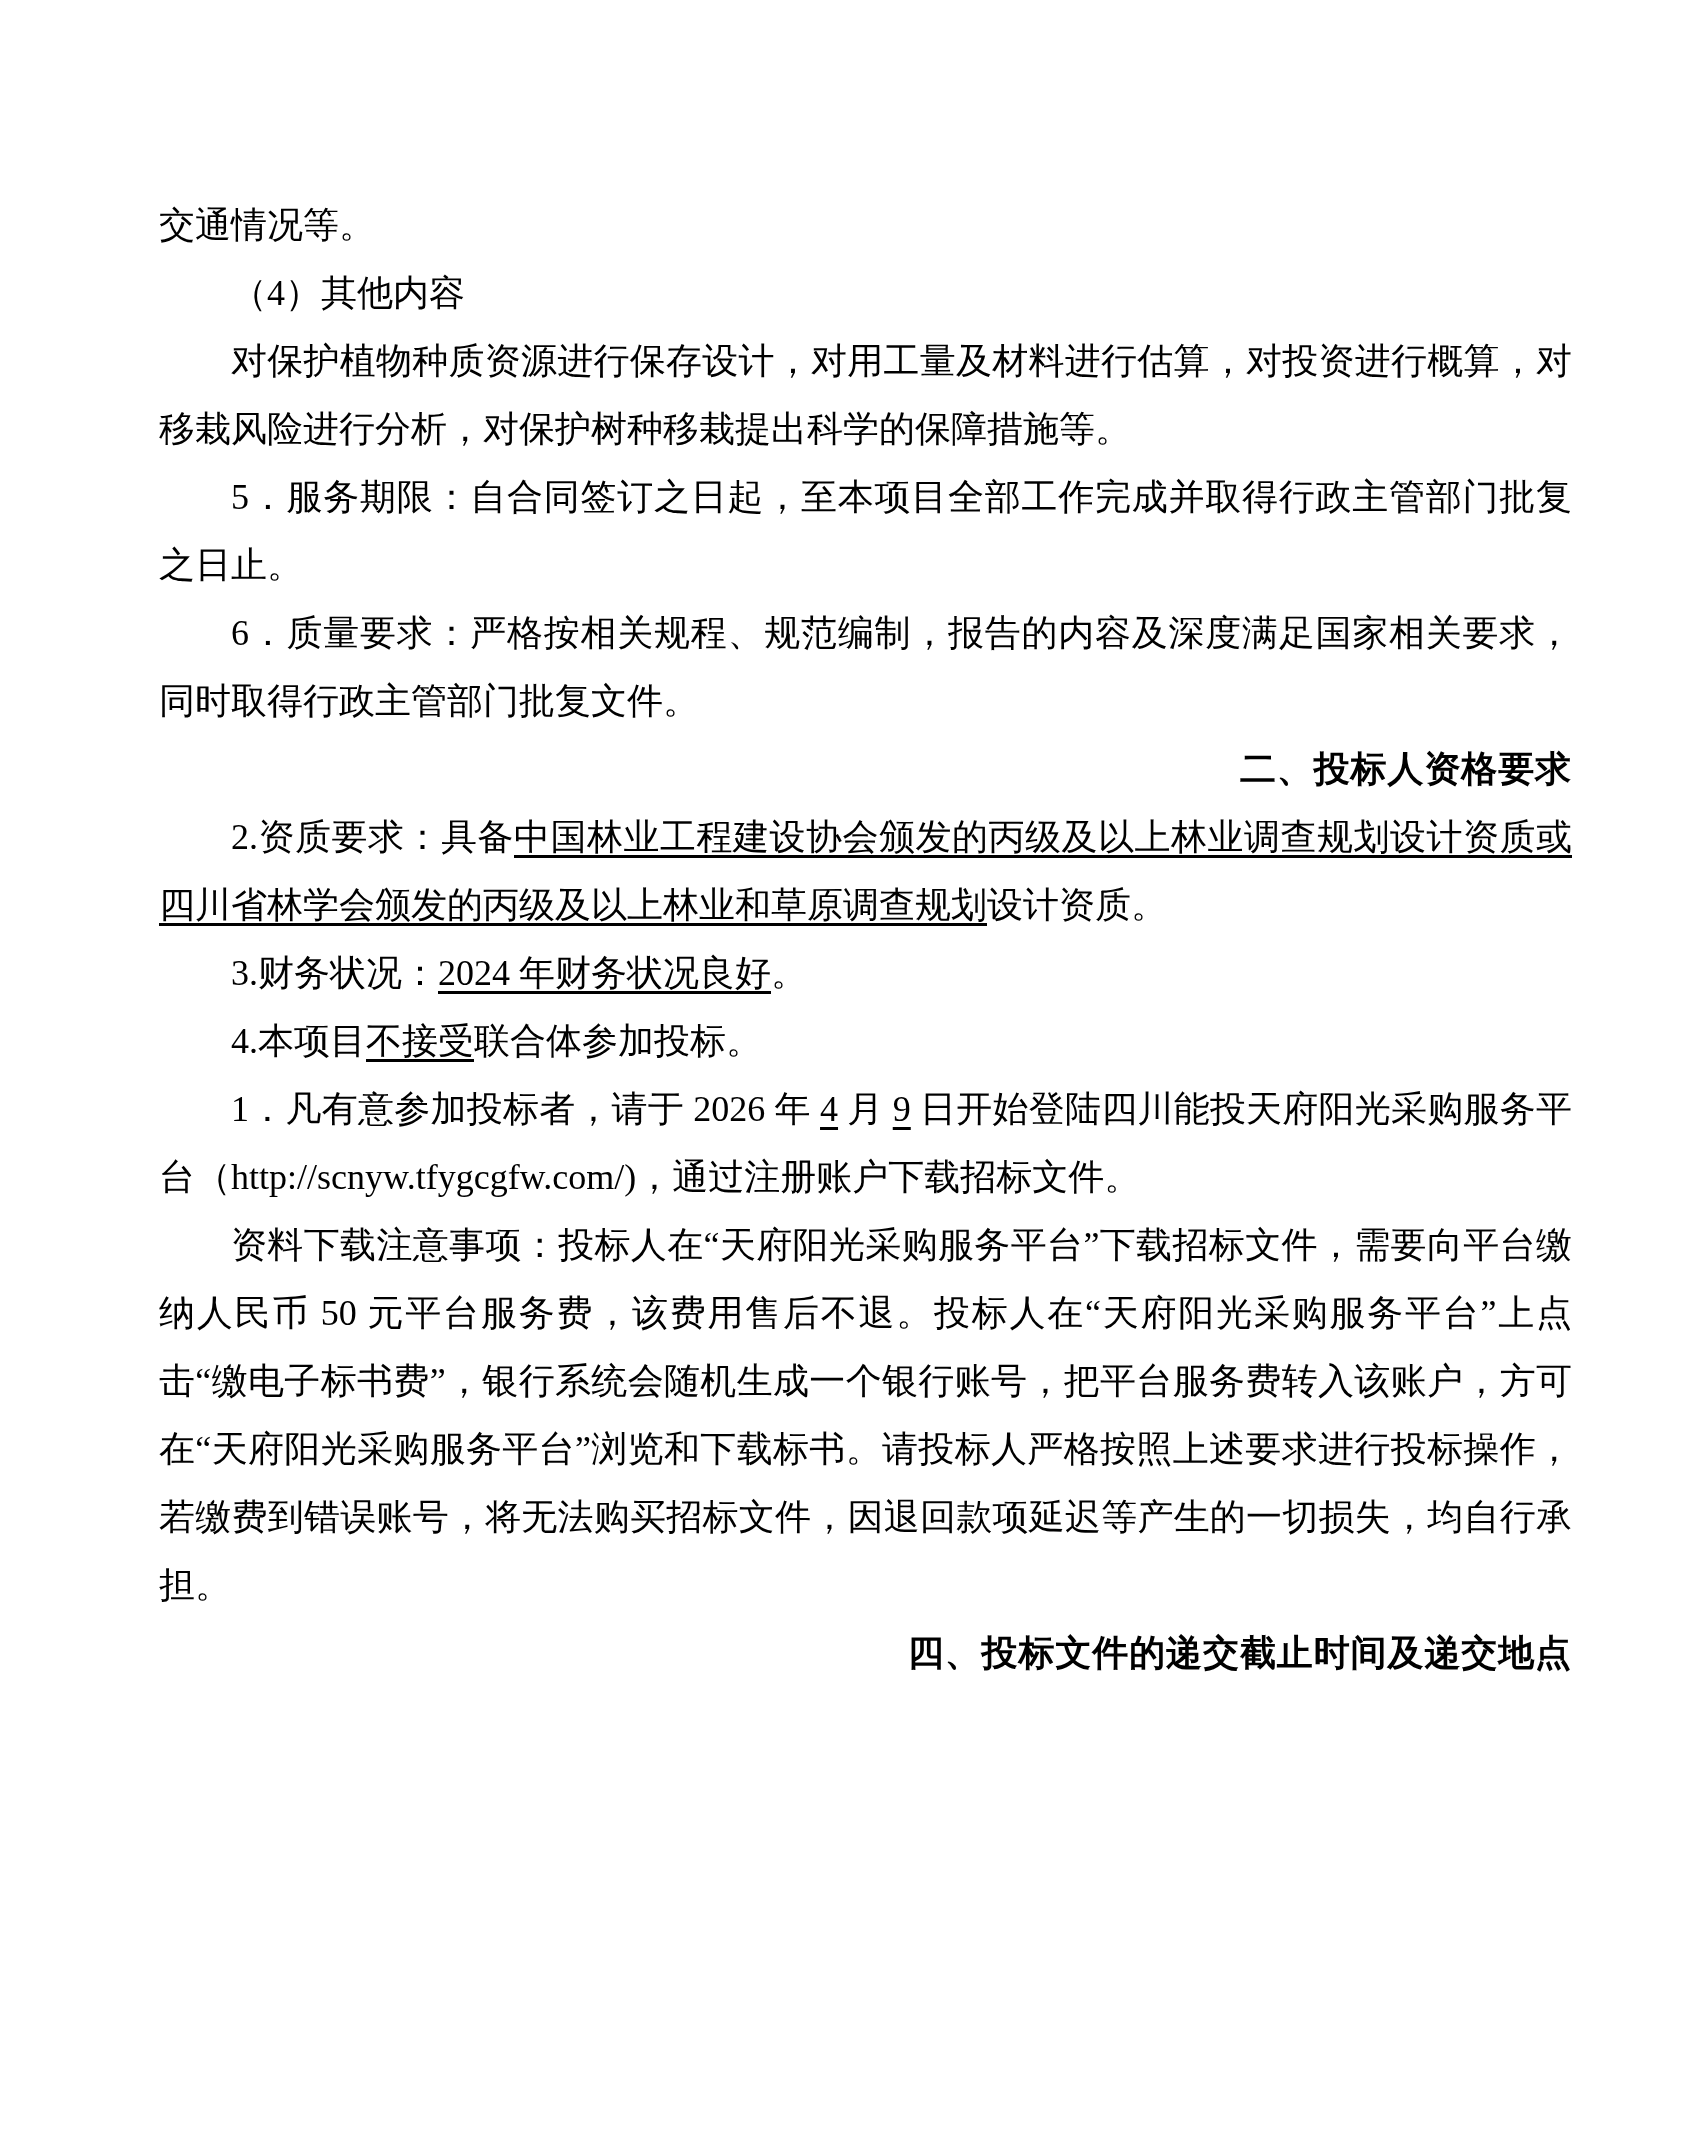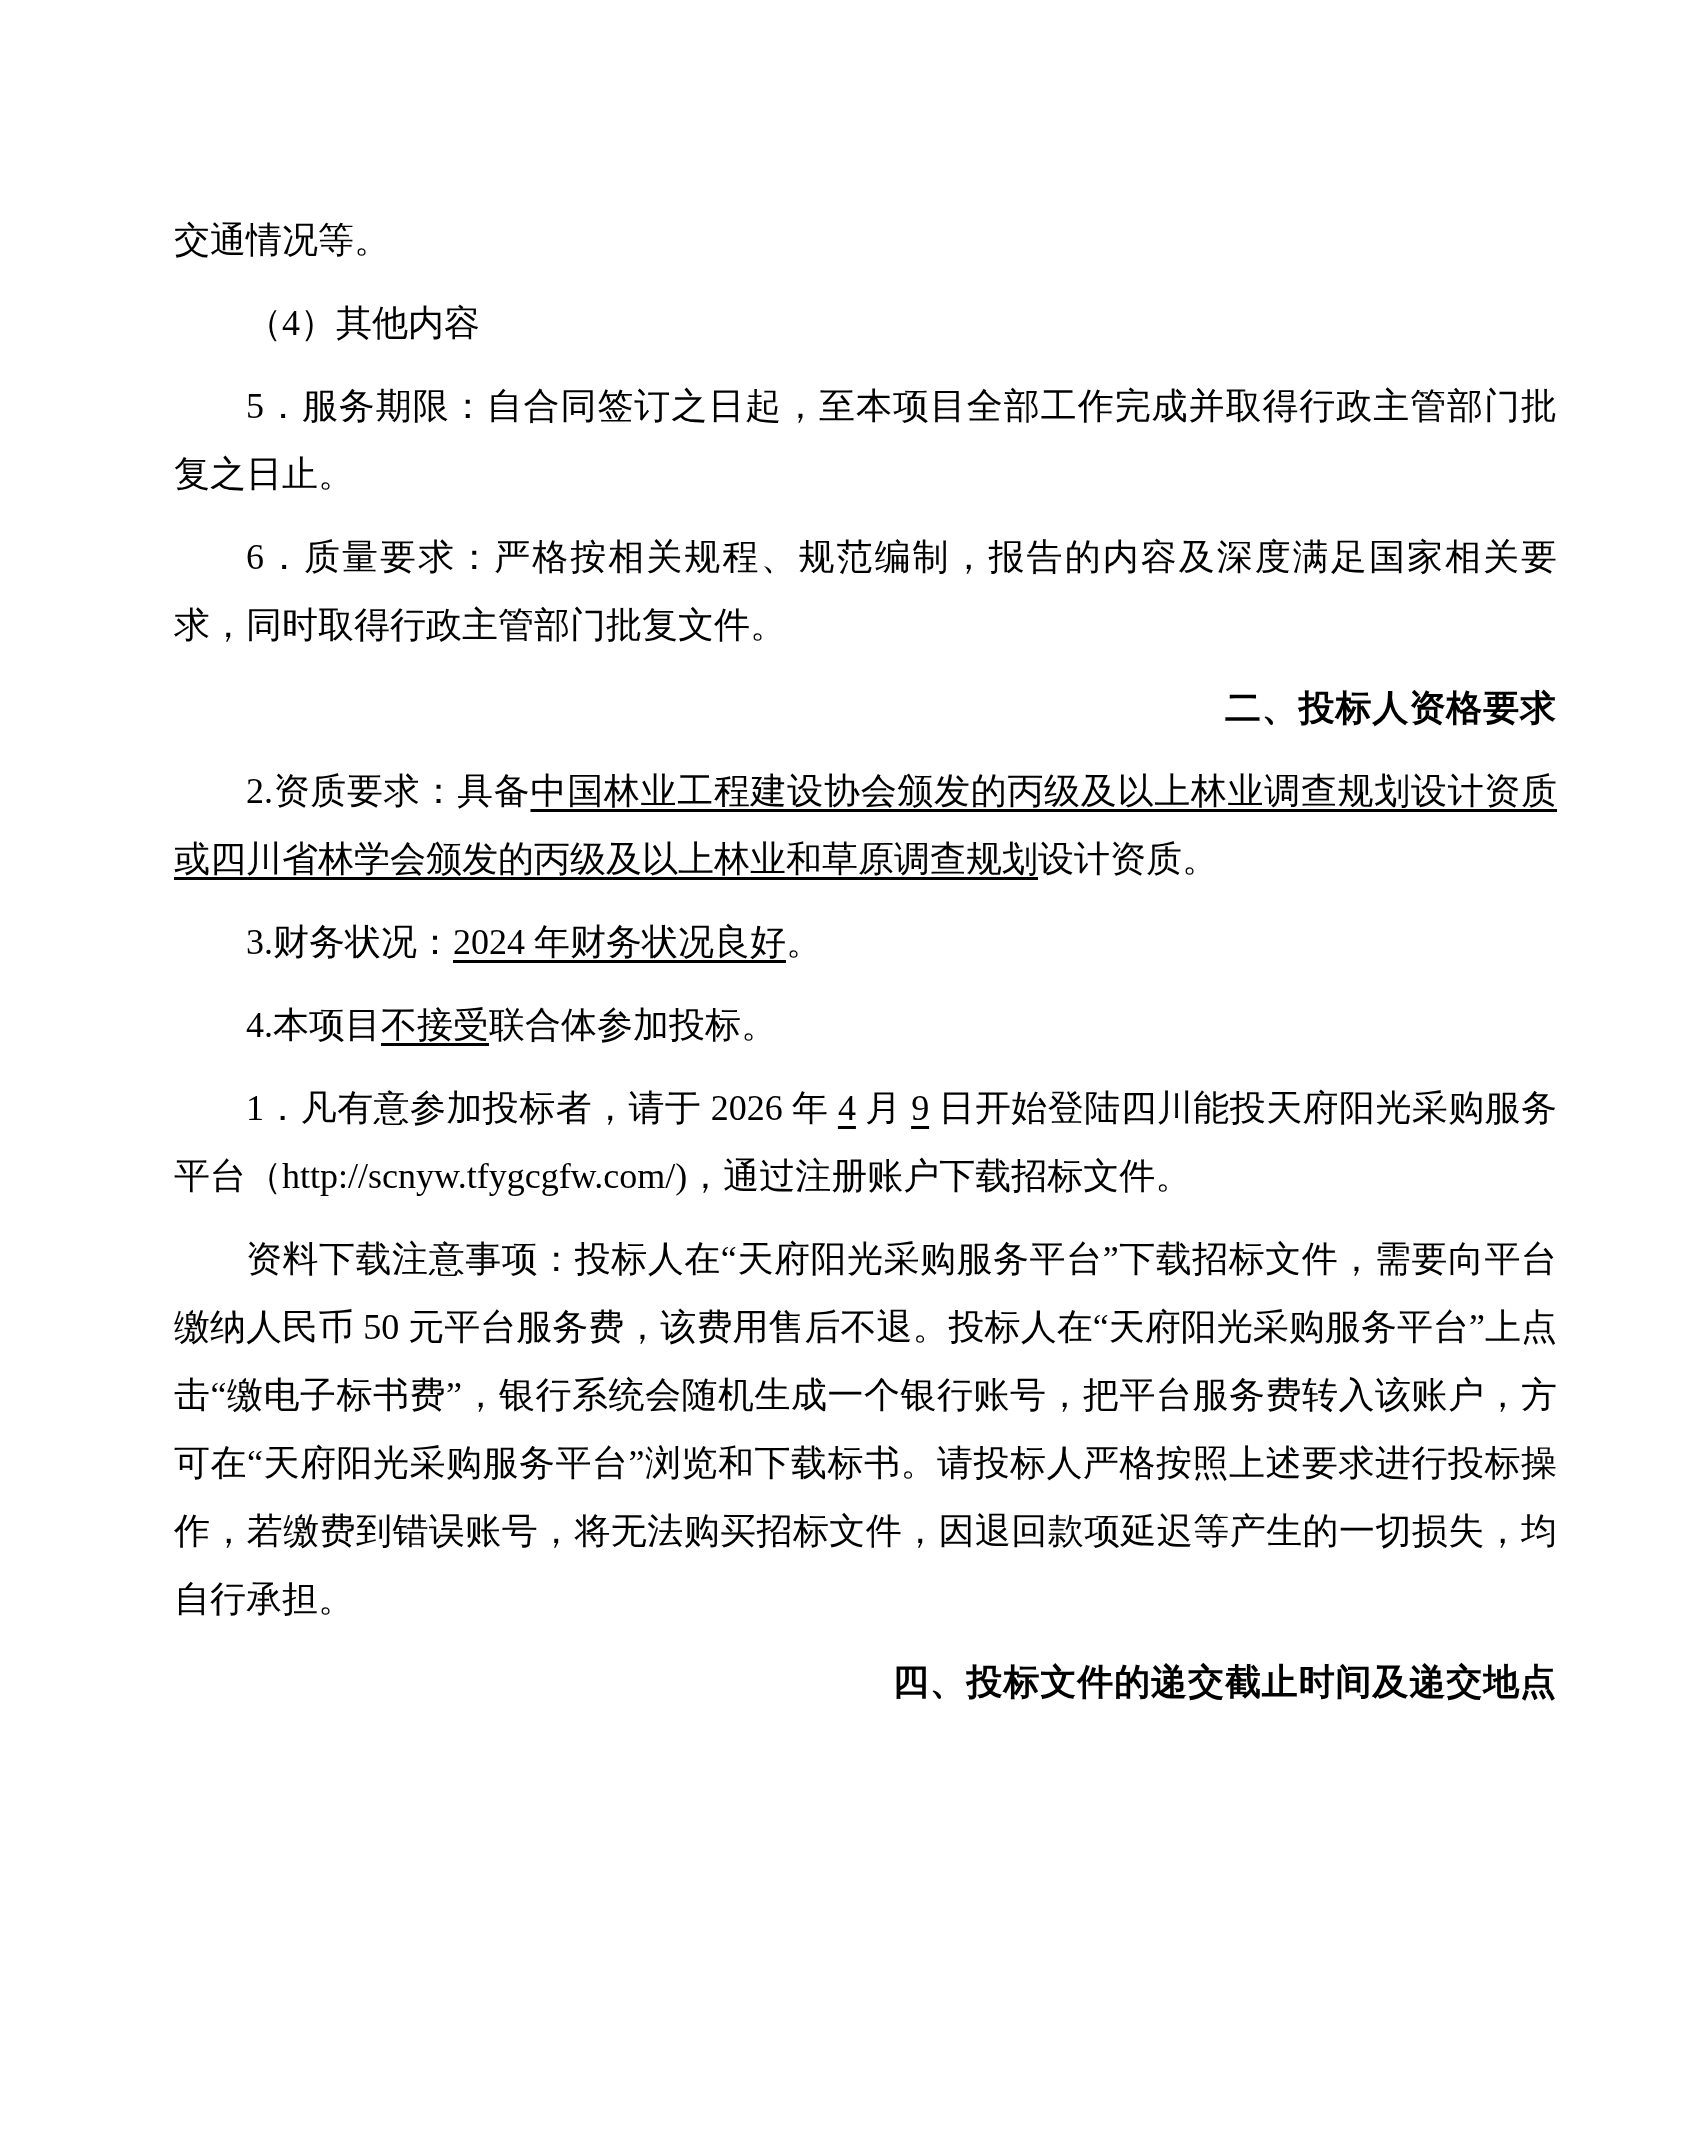--- a/index.html
+++ b/index.html
@@ -14,21 +14,21 @@
   }
   .content {
     position: absolute;
     left: 159px;
     top: 191px;
     width: 1413px;
     font-size: 36px;
     line-height: 68px;
     text-align: justify;
   }
-  .para { margin: 15px; padding: 0; }
+  .para { margin: 0; padding: 0; }
   .para.indent { text-indent: 2em; }
   .para.heading {
     font-family: "Liberation Sans", "DejaVu Sans", sans-serif;
     font-weight: bold;
     text-align: right;
     letter-spacing: 0.9px;
   }
   .run { white-space: pre-wrap; }
   .run.u {
     text-decoration: underline;
@@ -36,20 +36,21 @@
     text-underline-offset: 0.16em;
   }
 </style>
 </head>
 <body>
 
 <div class="page">
   <div class="content">
       <div class="para body"><span class="run">交通情况等。</span></div>
       <div class="para body indent"><span class="run">（4）其他内容</span></div>
+      <div class="para body indent"><span class="run">对保护植物种质资源进行保存设计，对用工量及材料进行估算，对投资进行概算，对移栽风险进行分析，对保护树种移栽提出科学的保障措施等。</span></div>
       <div class="para body indent"><span class="run">5．服务期限：自合同签订之日起，至本项目全部工作完成并取得行政主管部门批复之日止。</span></div>
       <div class="para body indent"><span class="run">6．质量要求：严格按相关规程、规范编制，报告的内容及深度满足国家相关要求，同时取得行政主管部门批复文件。</span></div>
       <div class="para heading"><span class="run">二、投标人资格要求</span></div>
       <div class="para body indent"><span class="run">2.资质要求：具备</span><span class="run u">中国林业工程建设协会颁发的丙级及以上林业调查规划设计资质或四川省林学会颁发的丙级及以上林业和草原调查规划</span><span class="run">设计资质。</span></div>
       <div class="para body indent"><span class="run">3.财务状况：</span><span class="run u">2024 年财务状况良好</span><span class="run">。</span></div>
       <div class="para body indent"><span class="run">4.本项目</span><span class="run u">不接受</span><span class="run">联合体参加投标。</span></div>
       <div class="para body indent"><span class="run">1．凡有意参加投标者，请于 2026 年 </span><span class="run u">4</span><span class="run"> 月 </span><span class="run u">9</span><span class="run"> 日开始登陆四川能投天府阳光采购服务平台（http://scnyw.tfygcgfw.com/)，通过注册账户下载招标文件。</span></div>
       <div class="para body indent"><span class="run">资料下载注意事项：投标人在“天府阳光采购服务平台”下载招标文件，需要向平台缴纳人民币 50 元平台服务费，该费用售后不退。投标人在“天府阳光采购服务平台”上点击“缴电子标书费”，银行系统会随机生成一个银行账号，把平台服务费转入该账户，方可在“天府阳光采购服务平台”浏览和下载标书。请投标人严格按照上述要求进行投标操作，若缴费到错误账号，将无法购买招标文件，因退回款项延迟等产生的一切损失，均自行承担。</span></div>
       <div class="para heading"><span class="run">四、投标文件的递交截止时间及递交地点</span></div>
     </div>

